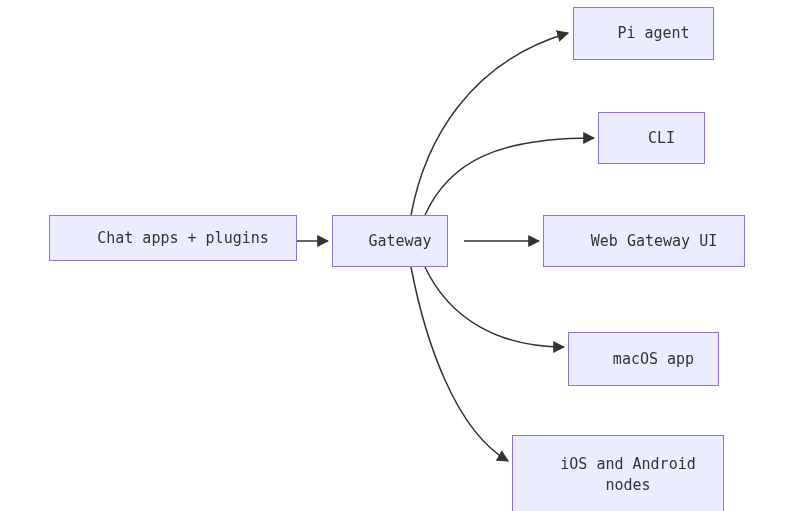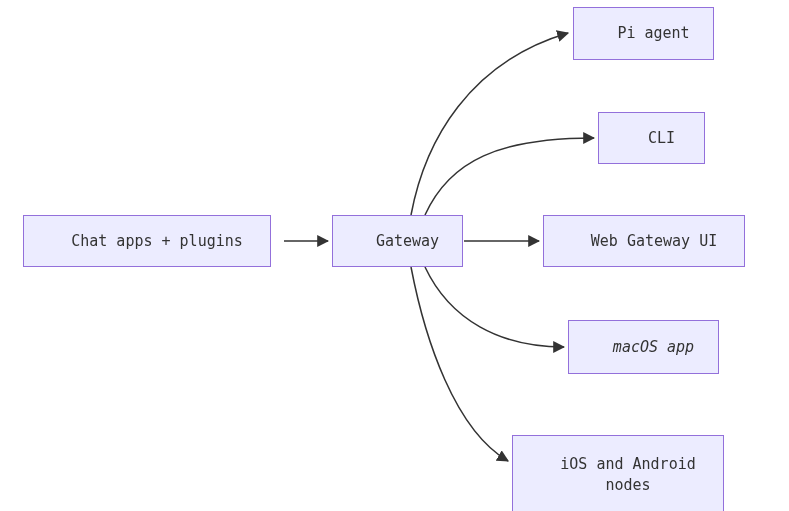--- a/index.html
+++ b/index.html
@@ -62,41 +62,41 @@
       </marker>
     </defs>
     <path class="edge" d="M284,241 L328,241" marker-end="url(#arrow)"></path>
     <path class="edge" d="M411,215 C425,140 470,62 568,33" marker-end="url(#arrow)"></path>
     <path class="edge" d="M425,215 C450,160 500,138 594,138" marker-end="url(#arrow)"></path>
     <path class="edge" d="M464,241 L539,241" marker-end="url(#arrow)"></path>
     <path class="edge" d="M425,267 C450,320 500,347 564,347" marker-end="url(#arrow)"></path>
     <path class="edge" d="M411,267 C425,340 455,430 508,461" marker-end="url(#arrow)"></path>
   </svg>
 
-  <div class="node" style="left:23px; top:215px; width:248px; height:52px;">
+  <div class="node" style="left:49px; top:215px; width:248px; height:46px;">
     <span class="label">Chat apps + plugins</span>
   </div>
 
-  <div class="node" style="left:332px; top:215px; width:131px; height:52px;">
+  <div class="node" style="left:332px; top:215px; width:116px; height:52px;">
     <span class="label">Gateway</span>
   </div>
 
   <div class="node" style="left:573px; top:7px; width:141px; height:53px;">
     <span class="label">Pi agent</span>
   </div>
 
   <div class="node" style="left:598px; top:112px; width:107px; height:52px;">
     <span class="label">CLI</span>
   </div>
 
   <div class="node" style="left:543px; top:215px; width:202px; height:52px;">
     <span class="label">Web Gateway UI</span>
   </div>
 
-  <div class="node" style="left:568px; top:320px; width:151px; height:54px;font-style:italic;">
+  <div class="node" style="left:568px; top:332px; width:151px; height:54px;">
     <span class="label">macOS app</span>
   </div>
 
   <div class="node" style="left:512px; top:422px; width:212px; height:80px;margin-top:13px;">
     <span class="label">iOS and Android
 nodes</span>
   </div>
 
 </div>
 

